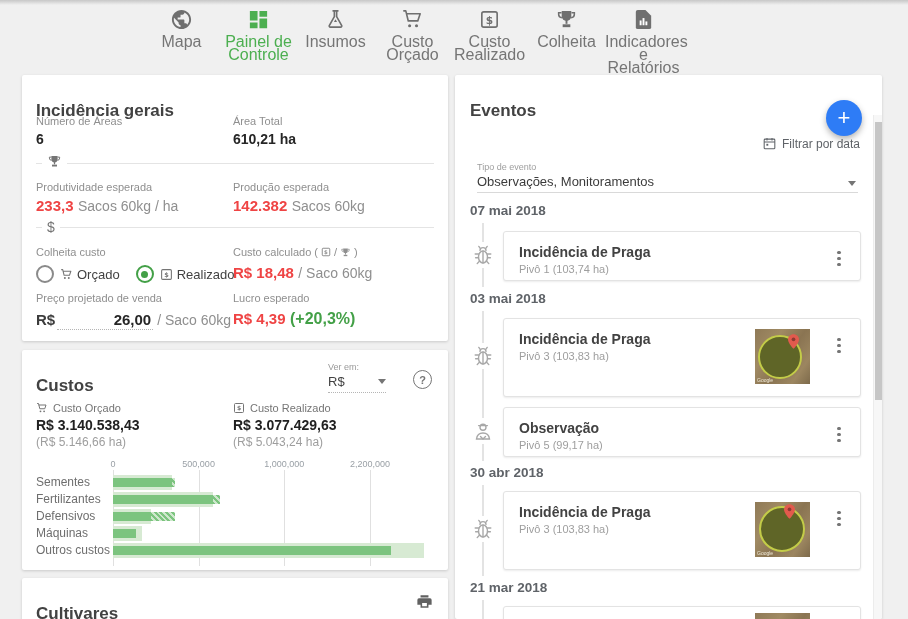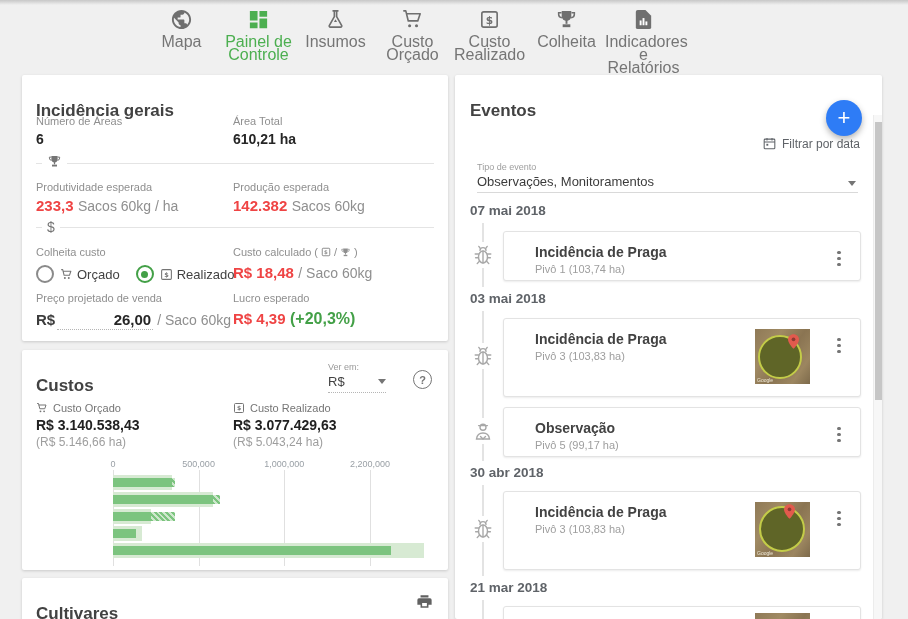--- a/index.html
+++ b/index.html
@@ -93,21 +93,21 @@
   .type-value{position:absolute;left:22px;top:99px;font-size:13px;color:#3c3c3c;cursor:pointer;}
   .type-arrow{position:absolute;right:26px;top:106px;width:0;height:0;
        border-left:4px solid transparent;border-right:4px solid transparent;border-top:5px solid #757575;}
   .type-underline{position:absolute;left:22px;right:24px;top:117px;height:1px;background:#d9d9d9;}
 
   .edate{position:absolute;left:15px;font-size:13.5px;font-weight:bold;color:#5f6368;}
   .rail{position:absolute;left:27px;width:2px;background:#e3e3e3;}
   .tl-icon{position:absolute;left:15px;width:26px;height:26px;background:#fff;
        display:flex;align-items:center;justify-content:center;}
   .ecard{position:absolute;left:48px;right:21px;background:#fff;border:1px solid #e3e3e3;
-       border-radius:3px;box-shadow:0 1px 2px rgba(0,0,0,.08);cursor:pointer;padding-left:16px;}
+       border-radius:3px;box-shadow:0 1px 2px rgba(0,0,0,.08);cursor:pointer;}
   .etitle{margin:12px 0 0 15px;font-size:14px;font-weight:bold;color:#424242;}
   .esub{margin:3px 0 0 15px;font-size:11px;color:#9e9e9e;}
   .edots{position:absolute;right:12px;top:14px;width:14px;padding:2px;cursor:pointer;}
   .edots i{display:block;width:3.5px;height:3.5px;border-radius:50%;background:#757575;margin:2.5px auto;}
 
   .map-thumb{position:absolute;right:50px;top:10px;width:55px;height:55px;overflow:hidden;cursor:pointer;
        background:linear-gradient(125deg,#8f7a57 0%,#a08a63 30%,#8a7452 55%,#9c8660 80%,#7d6a4b 100%);}
   .map-circle{position:absolute;left:3px;top:6px;width:44px;height:44px;border-radius:50%;
        background:#5f6527;border:2px solid #c3cc48;box-sizing:border-box;}
   .map-pin{position:absolute;left:33px;top:5px;}
@@ -338,20 +338,27 @@
               <text x="12" y="16.5" text-anchor="middle" font-size="12" font-weight="bold" fill="#757575" font-family="DejaVu Sans, sans-serif">$</text>
             </svg>
         </span>
         <span>Custo Realizado</span>
       </div>
       <div class="cvalue">R$ 3.077.429,63</div>
       <div class="cper">(R$ 5.043,24 ha)</div>
     </div>
 
     <div class="chart">
+      <div class="cat-labels">
+        <span>Sementes</span>
+        <span>Fertilizantes</span>
+        <span>Defensivos</span>
+        <span>Máquinas</span>
+        <span>Outros custos</span>
+      </div>
       <div class="plot">
         <div class="gridline" style="left: 0%;"></div>
         <div class="gridline" style="left: 26.5957%;"></div>
         <div class="gridline" style="left: 53.1915%;"></div>
         <div class="gridline" style="left: 79.7872%;"></div>
         <span class="tick" style="left: 0%;">0</span>
         <span class="tick" style="left: 26.5957%;">500,000</span>
         <span class="tick" style="left: 53.1915%;">1,000,000</span>
         <span class="tick" style="left: 79.7872%;">2,200,000</span>
         <div class="chart-row">

